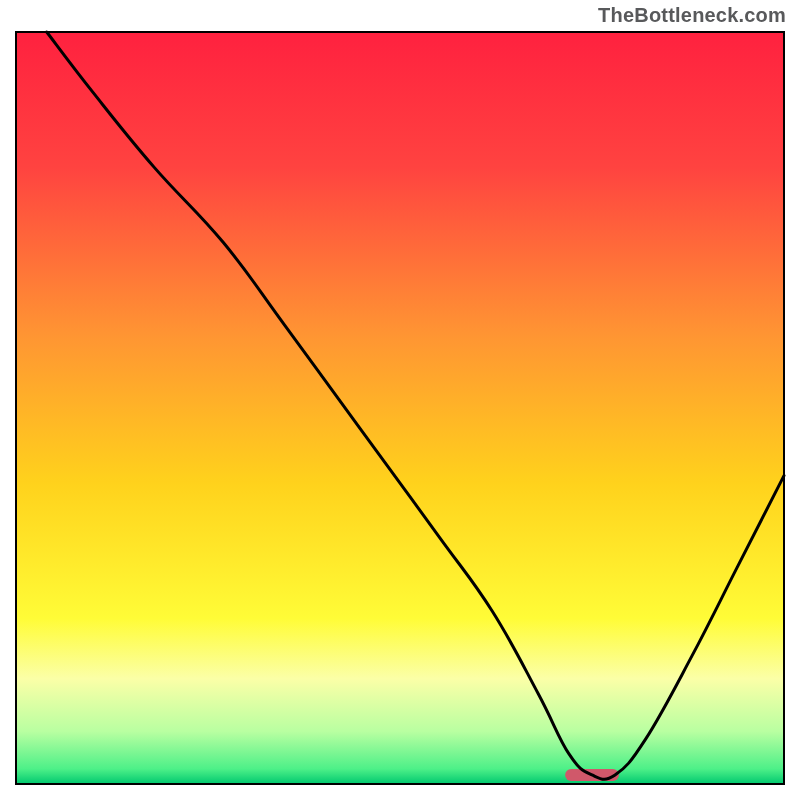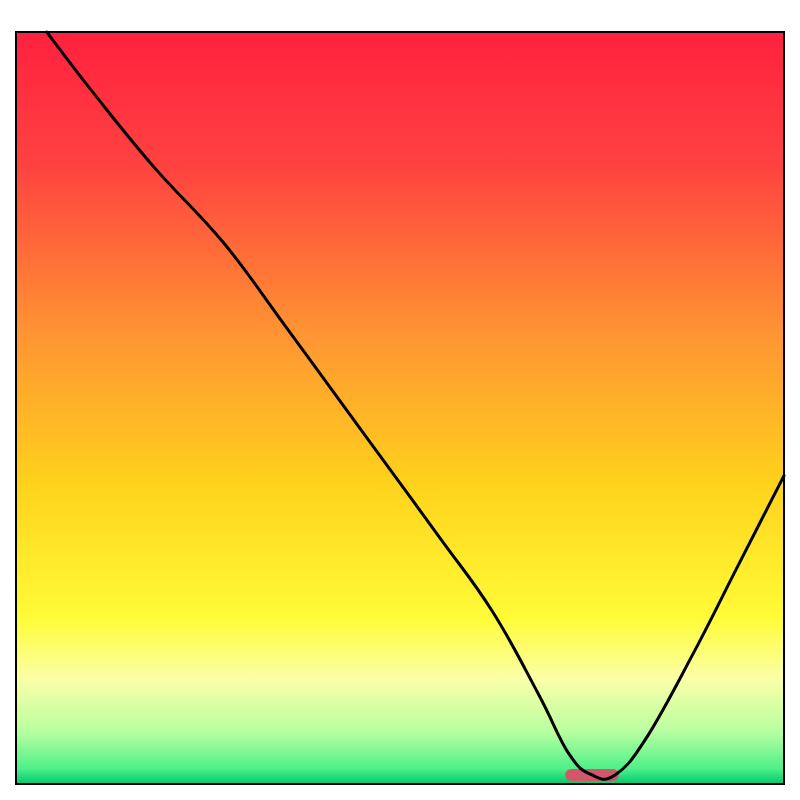--- a/index.html
+++ b/index.html
@@ -32,20 +32,21 @@
     top: 0;
     width: 800px;
     height: 800px;
     display: block;
   }
 </style>
 </head>
 <body>
 
 <div class="frame">
+  <div class="watermark">TheBottleneck.com</div>
 
   <svg class="plot" viewBox="0 0 800 800" preserveAspectRatio="none">
     <defs>
       <linearGradient id="bg-grad" x1="0" y1="0" x2="0" y2="1">
           <stop offset="0.00%" stop-color="#ff213f"></stop>
           <stop offset="18.00%" stop-color="#ff4340"></stop>
           <stop offset="40.00%" stop-color="#ff9433"></stop>
           <stop offset="60.00%" stop-color="#ffd21c"></stop>
           <stop offset="78.00%" stop-color="#fffc37"></stop>
           <stop offset="86.00%" stop-color="#fbffa7"></stop>

